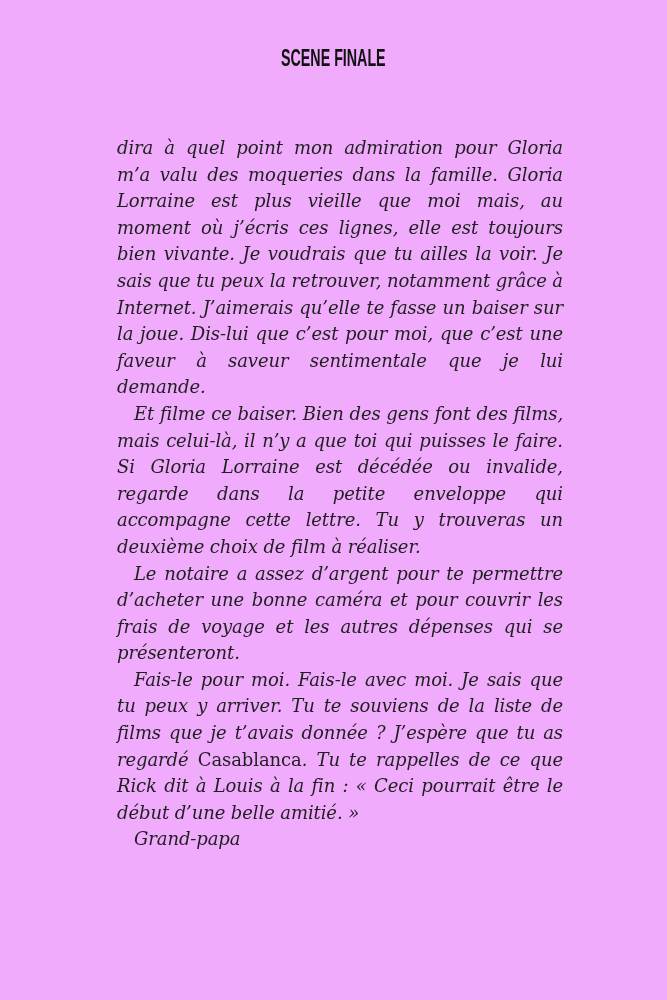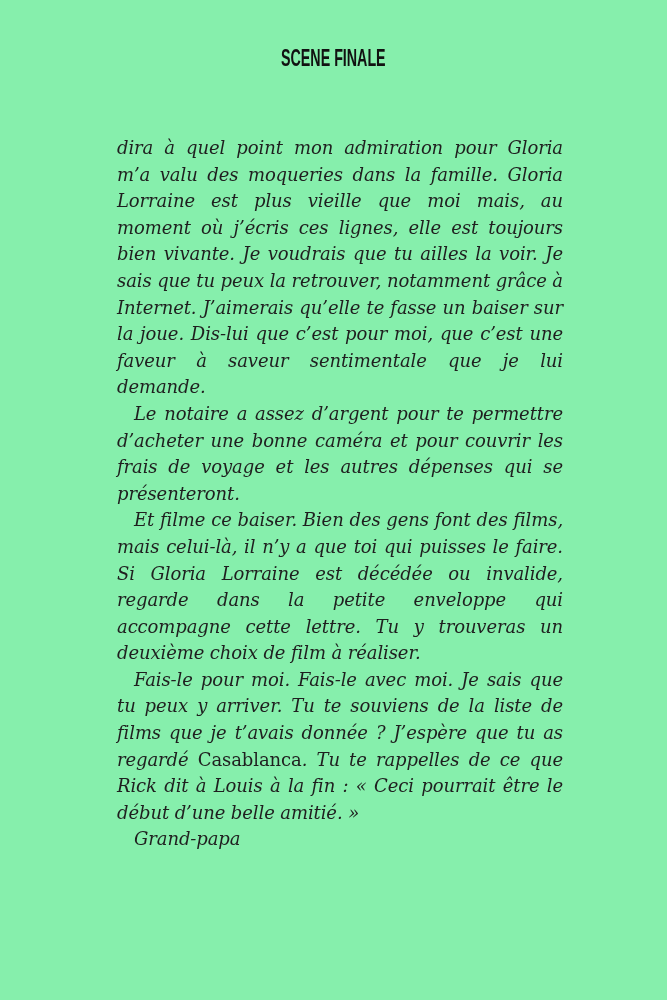--- a/index.html
+++ b/index.html
@@ -4,21 +4,21 @@
 <style>
   html, body {
     margin: 0;
     padding: 0;
     background: #ffffff;
   }
   .page {
     position: relative;
     width: 667px;
     height: 1000px;
-    background: #86efac;
+    background: #f0abfc;
     overflow: hidden;
     font-family: "DejaVu Serif", serif;
   }
   .running-head {
     position: absolute;
     top: 47px;
     left: 0;
     width: 667px;
     text-align: center;
   }
@@ -66,23 +66,23 @@
 <div class="page">
 
   <div class="running-head">
     <span class="head-inner">SCENE FINALE</span>
   </div>
 
   <div class="body-text">
 
     <p class="no-indent"><span>dira à quel point mon admiration pour Gloria m’a valu des moqueries dans la famille. Gloria Lorraine est plus vieille que moi mais, au moment où j’écris ces lignes, elle est toujours bien vivante. Je voudrais que tu ailles la voir. Je sais que tu peux la retrouver, notamment grâce à Internet. J’aimerais qu’elle te fasse un baiser sur la joue. Dis-lui que c’est pour moi, que c’est une faveur à saveur sentimentale que je lui demande.</span></p>
 
+    <p><span>Et filme ce baiser. Bien des gens font des films, mais celui-là, il n’y a que toi qui puisses le faire. Si Gloria Lorraine est décédée ou invalide, regarde dans la petite enveloppe qui accompagne cette lettre. Tu y trouveras un deuxième choix de film à réaliser.</span></p>
+
     <p><span>Le notaire a assez d’argent pour te permettre d’acheter une bonne caméra et pour couvrir les frais de voyage et les autres dépenses qui se présenteront.</span></p>
-
-    <p><span>Et filme ce baiser. Bien des gens font des films, mais celui-là, il n’y a que toi qui puisses le faire. Si Gloria Lorraine est décédée ou invalide, regarde dans la petite enveloppe qui accompagne cette lettre. Tu y trouveras un deuxième choix de film à réaliser.</span></p>
 
 
     <p><span>Fais-le pour moi. Fais-le avec moi. Je sais que tu peux y arriver. Tu te souviens de la liste de films que je t’avais donnée ? J’espère que tu as regardé </span><span class="roman">Casablanca</span><span>. Tu te rappelles de ce que Rick dit à Louis à la fin : « Ceci pourrait être le début d’une belle amitié. »</span></p>
 
 
 
     <p><span>Grand-papa</span></p>
 
   </div>
 </div>

